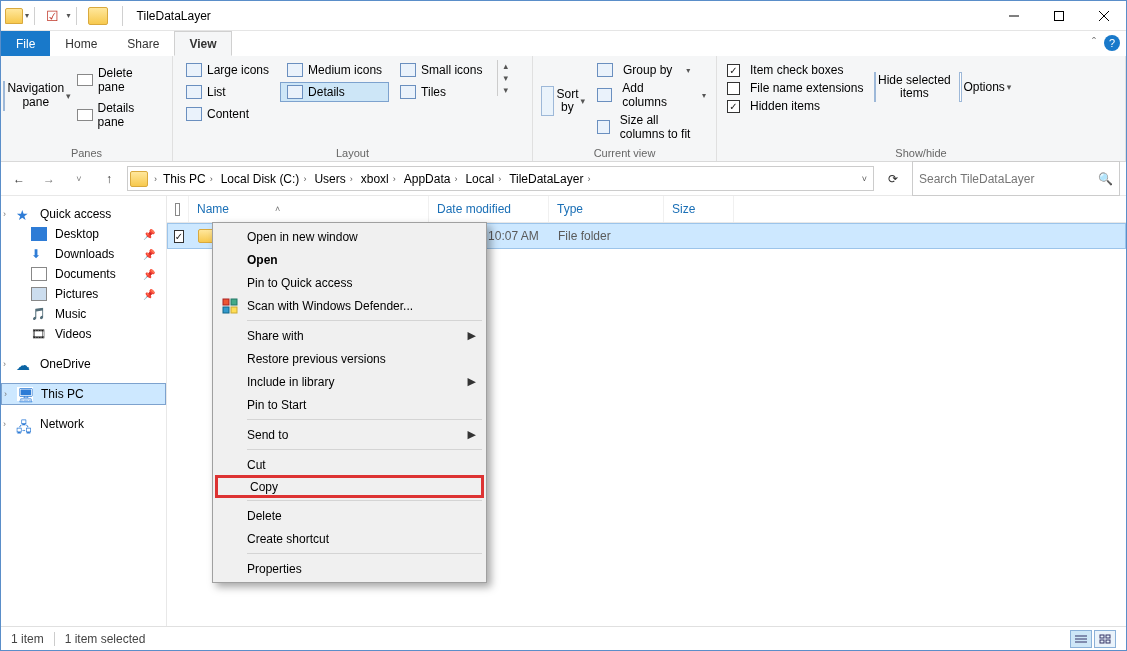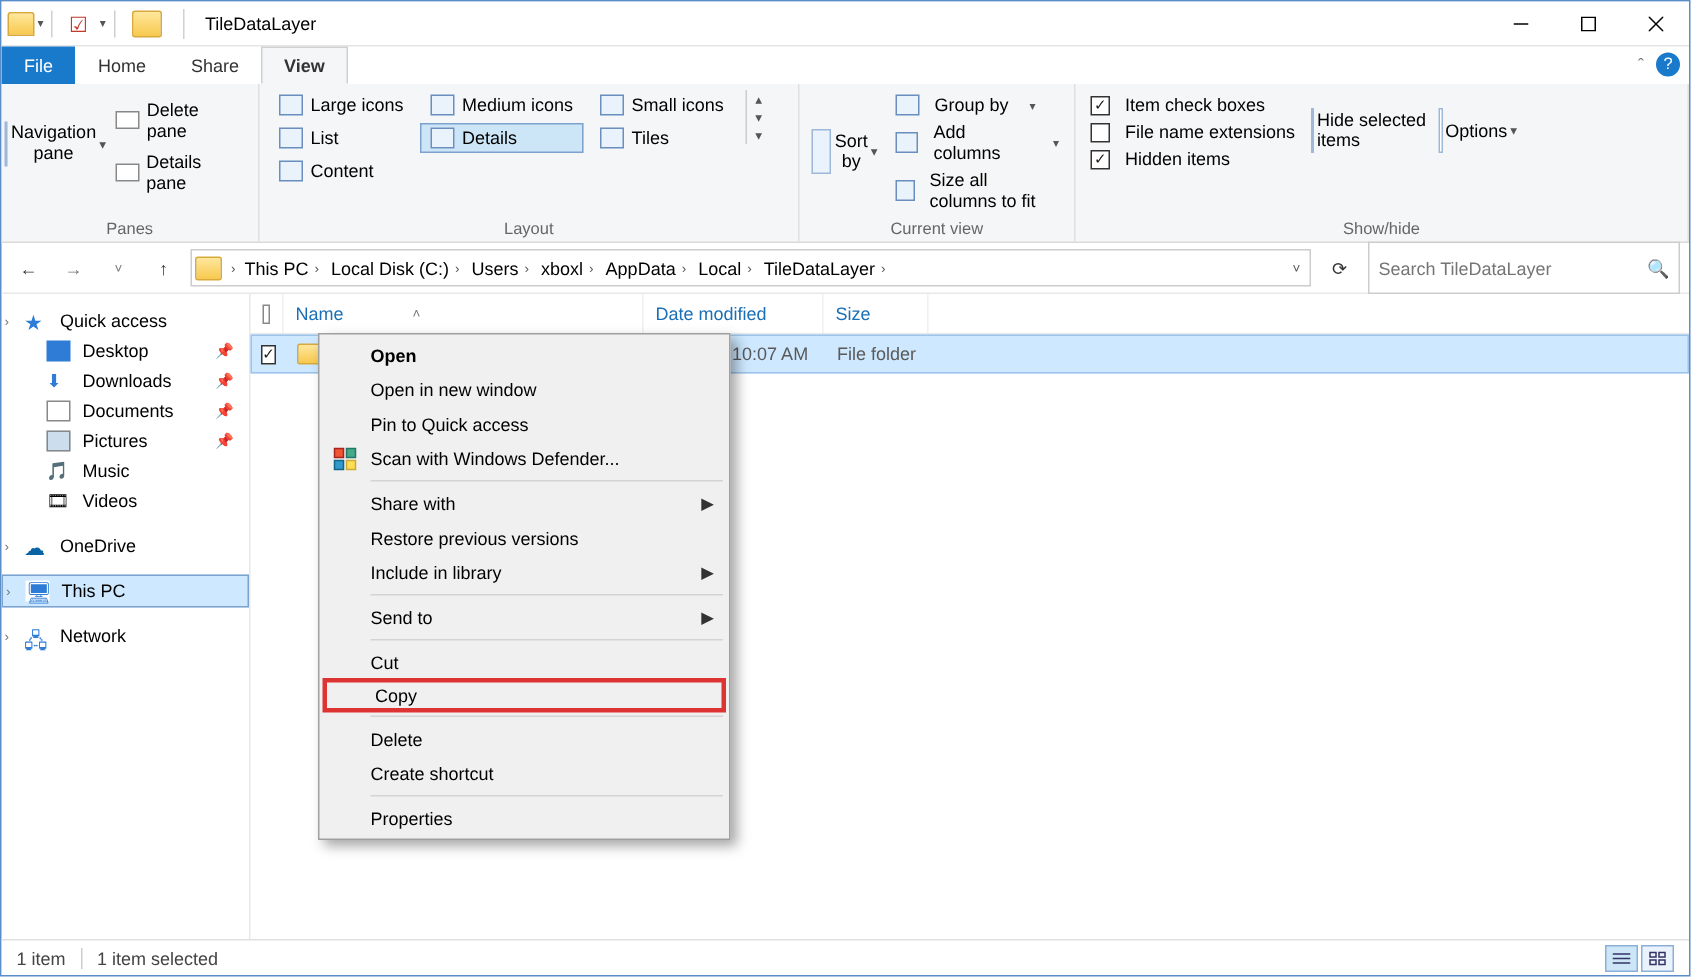--- a/index.html
+++ b/index.html
@@ -255,21 +255,21 @@
             <span class="chk"></span>
             <span>File name extensions</span>
           </div>
         <div class="cv-item">
             <span class="chk">✓</span>
             <span>Hidden items</span>
           </div>
       </div>
       <div class="bigbtn" style="width:78px;">
         <div class="bigicon"></div>
-        <span style="line-height:1.1;white-space:pre">Hide selected
+        <span style="text-align:center;line-height:1.1;white-space:pre">Hide selected
 items</span>
       </div>
       <div class="bigbtn" style="width:56px;">
         <div class="bigicon" style="background:#fff;"></div>
         <span>Options</span>
         <span class="drop">▾</span>
       </div>
     </div>
     <div class="group-label">Show/hide</div>
   </div>
@@ -387,41 +387,42 @@
   <div class="listview">
     <div class="lv-head">
       <div class="col col-chk">
           <span class="chk" style="border-color:#888;"></span>
         </div>
       <div class="col col-name">
           <span>Name</span>
           <span class="sort-arrow">˄</span>
         </div>
       <div class="col col-date">Date modified</div>
+      <div class="col col-type">Type</div>
       <div class="col col-size">Size</div>
     </div>
     <div class="lv-row">
       <div class="cell col-chk">
           <span class="chk">✓</span>
         </div>
       <div class="cell col-name">
           <span class="row-folder"></span>
           <span>Database</span>
         </div>
       <div class="cell col-date val-date">2/6/2017 10:07 AM</div>
       <div class="cell col-type val-type">File folder</div>
       <div class="cell col-size"></div>
     </div>
 
     <div class="ctx">
+      <div class="row">
+          <span>Open in new window</span>
+        </div>
       <div class="row bold">
           <span>Open</span>
-        </div>
-      <div class="row">
-          <span>Open in new window</span>
         </div>
       <div class="row">
           <span>Pin to Quick access</span>
         </div>
       <div class="row">
         <span class="ico">
             <svg class="defender-ico" viewBox="0 0 16 16">
               <rect x="1" y="1" width="6" height="6" fill="#e53" stroke="#a22"></rect>
               <rect x="9" y="1" width="6" height="6" fill="#4a8" stroke="#276"></rect>
               <rect x="1" y="9" width="6" height="6" fill="#39c" stroke="#168"></rect>
@@ -434,20 +435,23 @@
       <div class="row">
           <span>Share with</span>
           <span class="arrow">▶</span>
         </div>
       <div class="row">
           <span>Restore previous versions</span>
         </div>
       <div class="row">
           <span>Include in library</span>
           <span class="arrow">▶</span>
+        </div>
+      <div class="row">
+          <span>Pin to Start</span>
         </div>
       <div class="sep"></div>
       <div class="row">
           <span>Send to</span>
           <span class="arrow">▶</span>
         </div>
       <div class="sep"></div>
       <div class="row">
           <span>Cut</span>
         </div>

